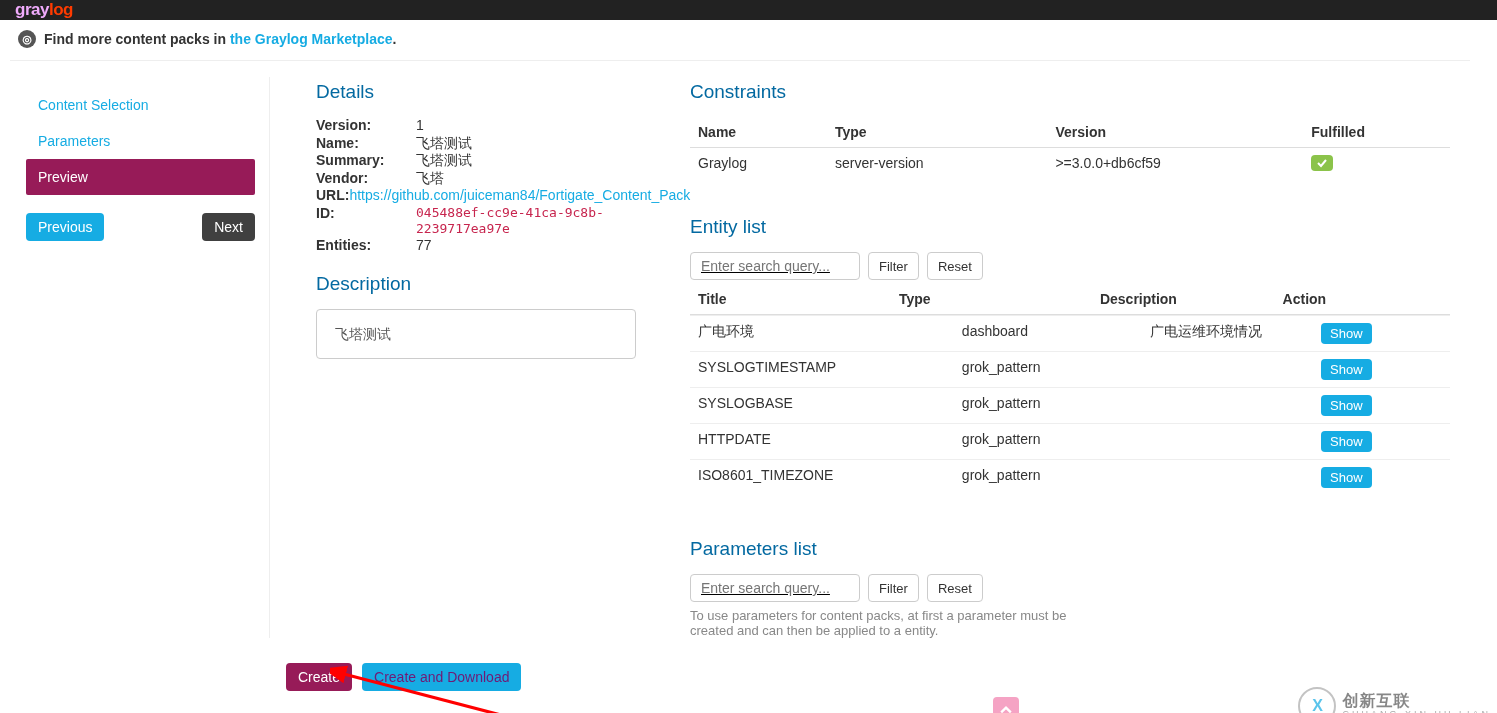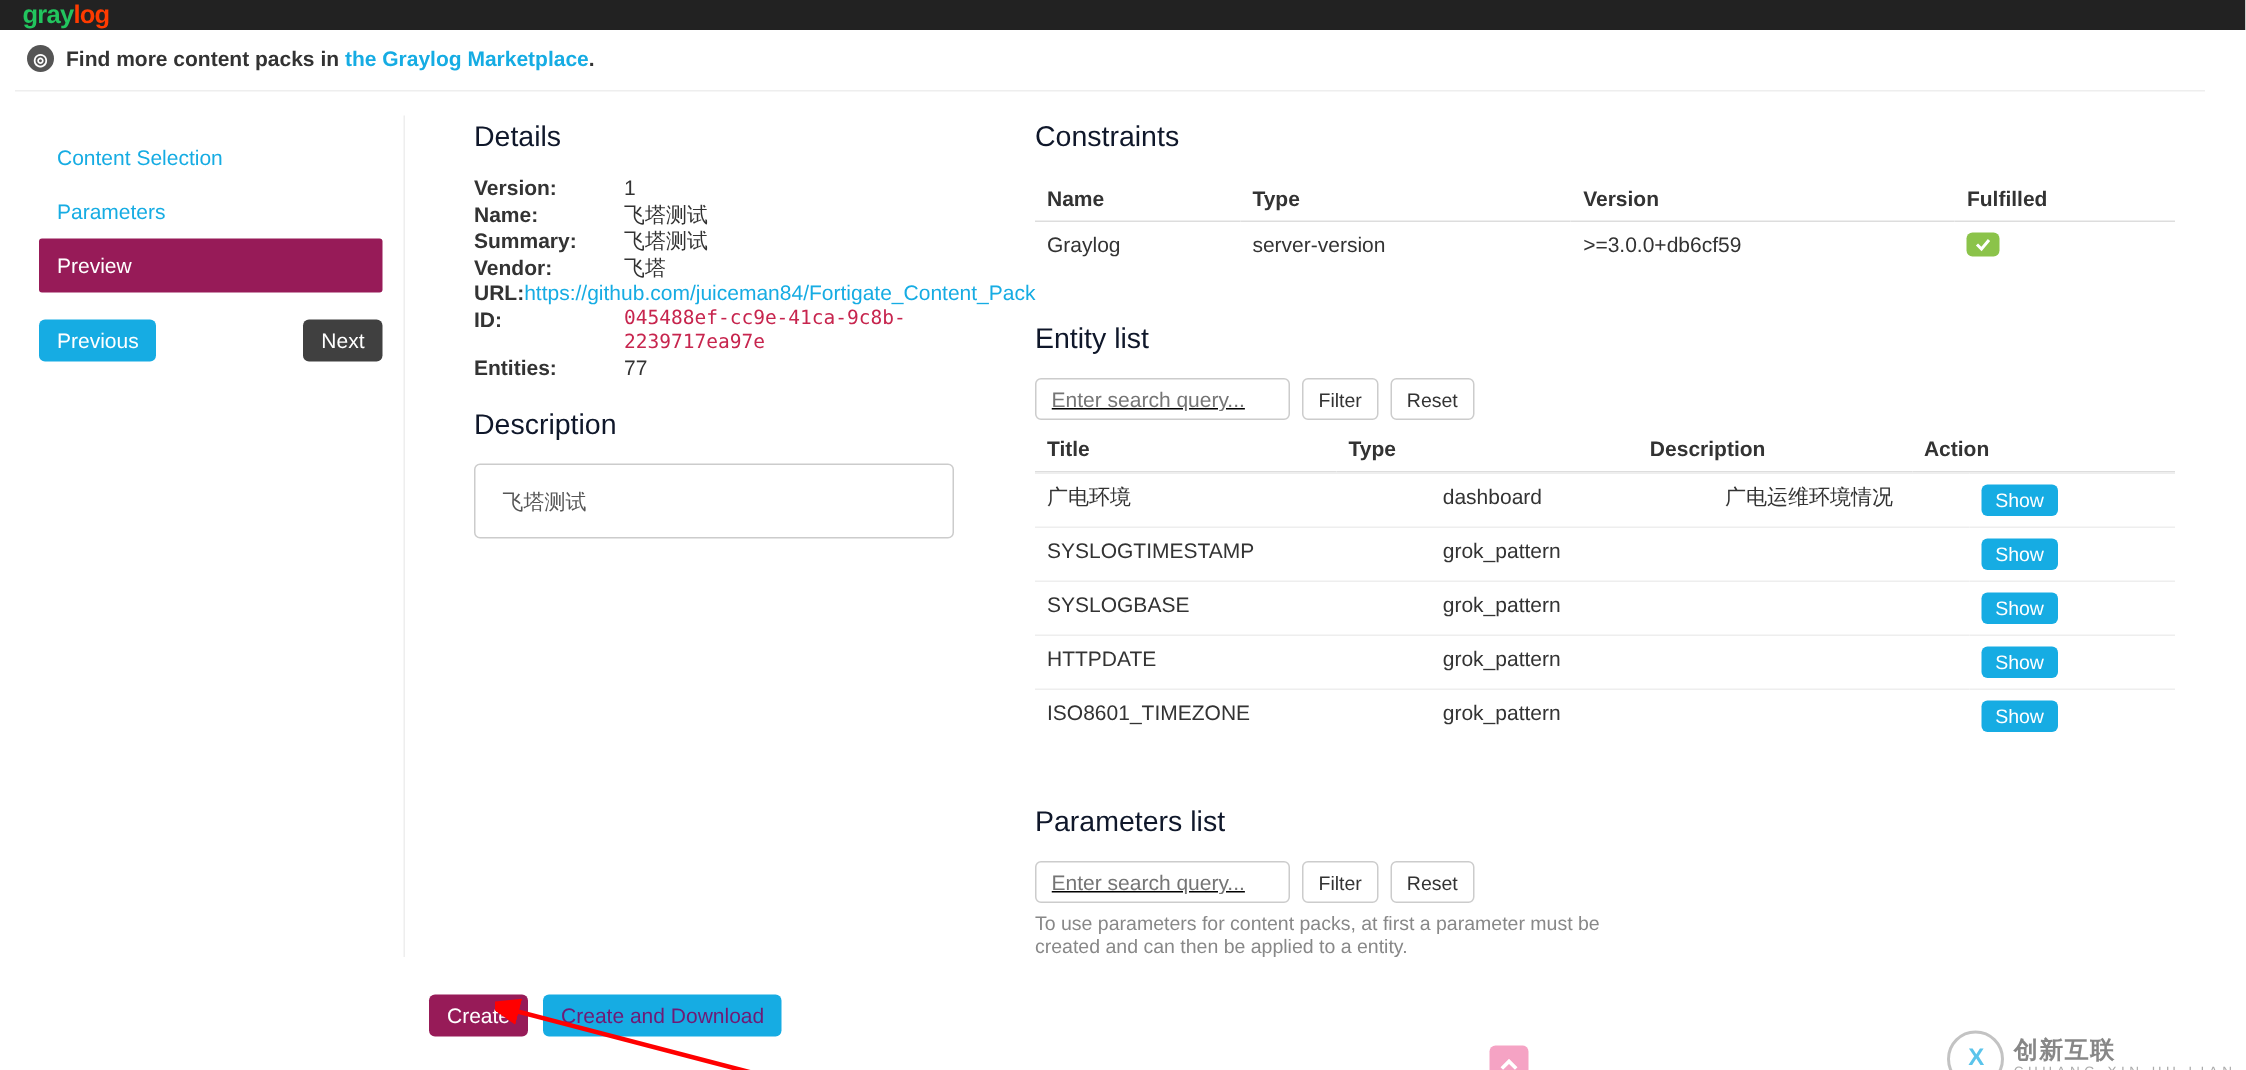--- a/index.html
+++ b/index.html
@@ -1,39 +1,39 @@
 <!DOCTYPE html>
 <html><head>
 <meta charset="utf-8">
 <style>
   * { box-sizing: border-box; margin: 0; padding: 0; }
   body { font-family: "Helvetica Neue", Helvetica, Arial, sans-serif; font-size: 14px; color: #333; background: #fff; }
   .topbar { background: #222; color: #eee; height: 20px; display:flex; align-items:center; padding:0 15px; font-size:12px; }
   .topbar .brand { color: #ff3b00; font-weight: bold; font-size: 17px; font-family: Arial, sans-serif; letter-spacing:-0.5px; }
-  .topbar .brand .g1 { color:#22c55e; }
+  .topbar .brand .g1 { color:#f0abfc; }
   .container { padding: 0 10px 30px 10px; max-width: 1480px; }
   .info-banner { background:#fff; border-bottom:1px solid #eee; padding:10px 8px 12px 8px; display:flex; align-items:center; gap:8px; margin-bottom:6px;}
   .info-banner .info-icon { width:18px; height:18px; border-radius:50%; background:#555; color:#fff; display:flex; align-items:center; justify-content:center; font-size:11px; font-weight:bold;}
   .info-banner b { font-weight:700; }
   .info-banner a { color:#16ace3; text-decoration:none; font-weight:700;}
   .content-area { display:flex; padding: 10px 10px 0 10px; gap: 0;}
   .left-col { width: 250px; border-right:1px solid #eee; padding:10px 14px 10px 6px; }
   .left-nav-item { display:block; padding:10px 12px; color:#16ace3; font-size:14px; cursor:pointer; border-radius:2px; margin-bottom:0px;}
   .left-nav-item.active { background:#971b58; color:#fff; }
   .nav-buttons { display:flex; justify-content:space-between; margin-top:18px;}
   .btn { display:inline-block; padding:6px 12px; border-radius:4px; border:none; cursor:pointer; font-size:14px;}
   .btn-cyan { background:#16ace3; color:#fff; }
   .btn-cyan-light { background:#404040; color:#fff; }
   .btn-grey { background:#fff; border:1px solid #ccc; color:#333;}
   .btn-small { padding:4px 10px; font-size:13px;}
   .btn-cyan-small { background:#16ace3; color:#fff; padding:3px 9px; border-radius:4px; font-size:13px; border:none; cursor:pointer;}
   .btn-magenta { background:#971b58; color:#fff;}
   .btn-cyan-solid { background:#16ace3; color:#701a75;}
   .mid-col { width: 420px; padding: 4px 40px 0 46px;}
-  .section-title { font-size:19px; font-weight:400; color:#0f172a; margin-bottom:14px;}
+  .section-title { font-size:19px; font-weight:400; color:#0369a1; margin-bottom:14px;}
   .section-title.mt { margin-top:18px;}
   .dl { }
   .dl-row { display:flex; line-height:1.25; margin-bottom:0; }
   .dl-row dt { width:100px; font-weight:700; }
   .dl-row dd { flex:1; }
   .link { color:#16ace3; text-decoration:none;}
   .mono { font-family: Menlo, Consolas, monospace; color:#c7254e; font-size:13px;}
   .desc-box { border:1px solid #ccc; border-radius:4px; padding:16px 18px; color:#555; width:320px; height:50px; margin-top:6px;}
   .right-col { flex:1; padding: 4px 10px 0 0;}
   .table { width:100%; border-collapse:collapse; margin-top:10px;}

